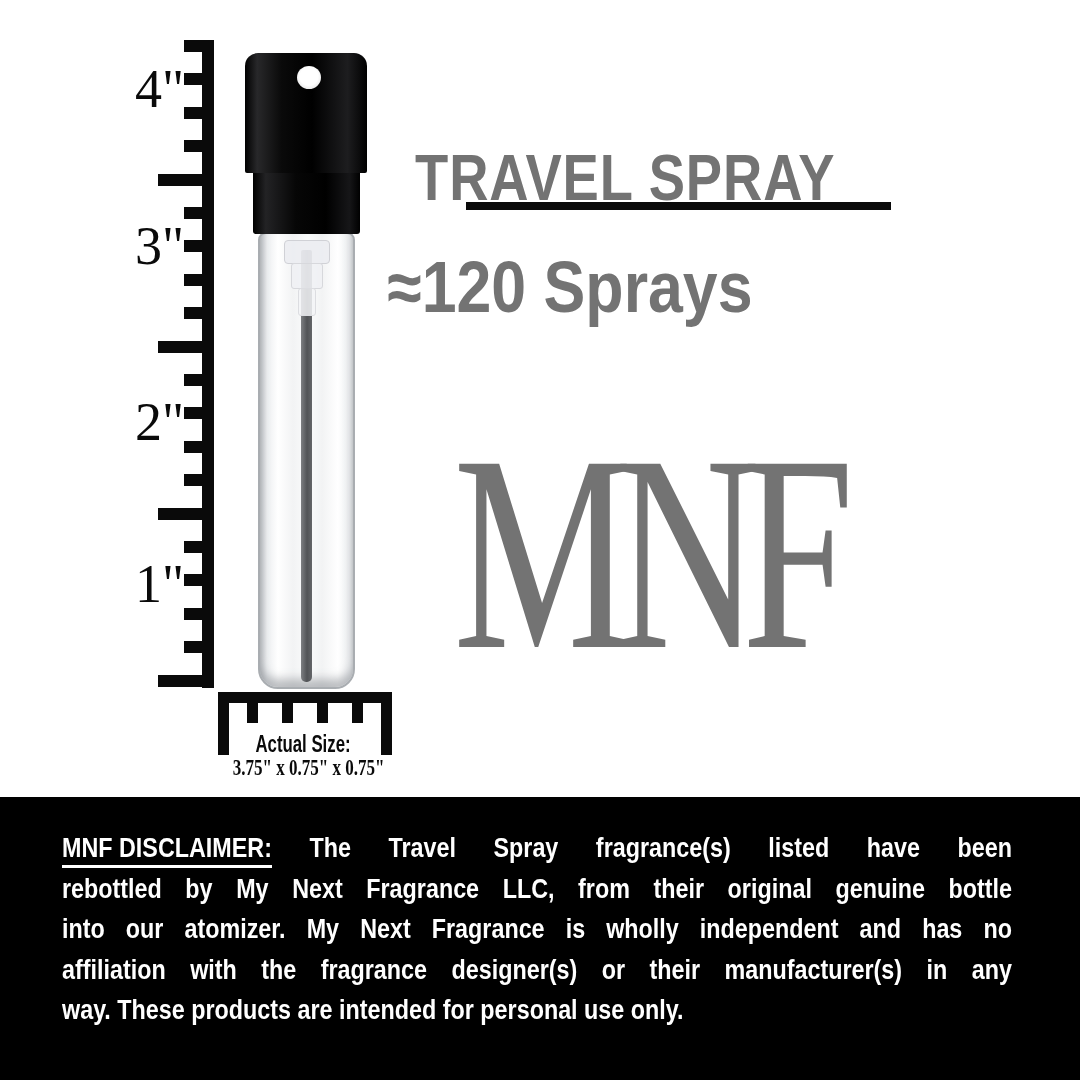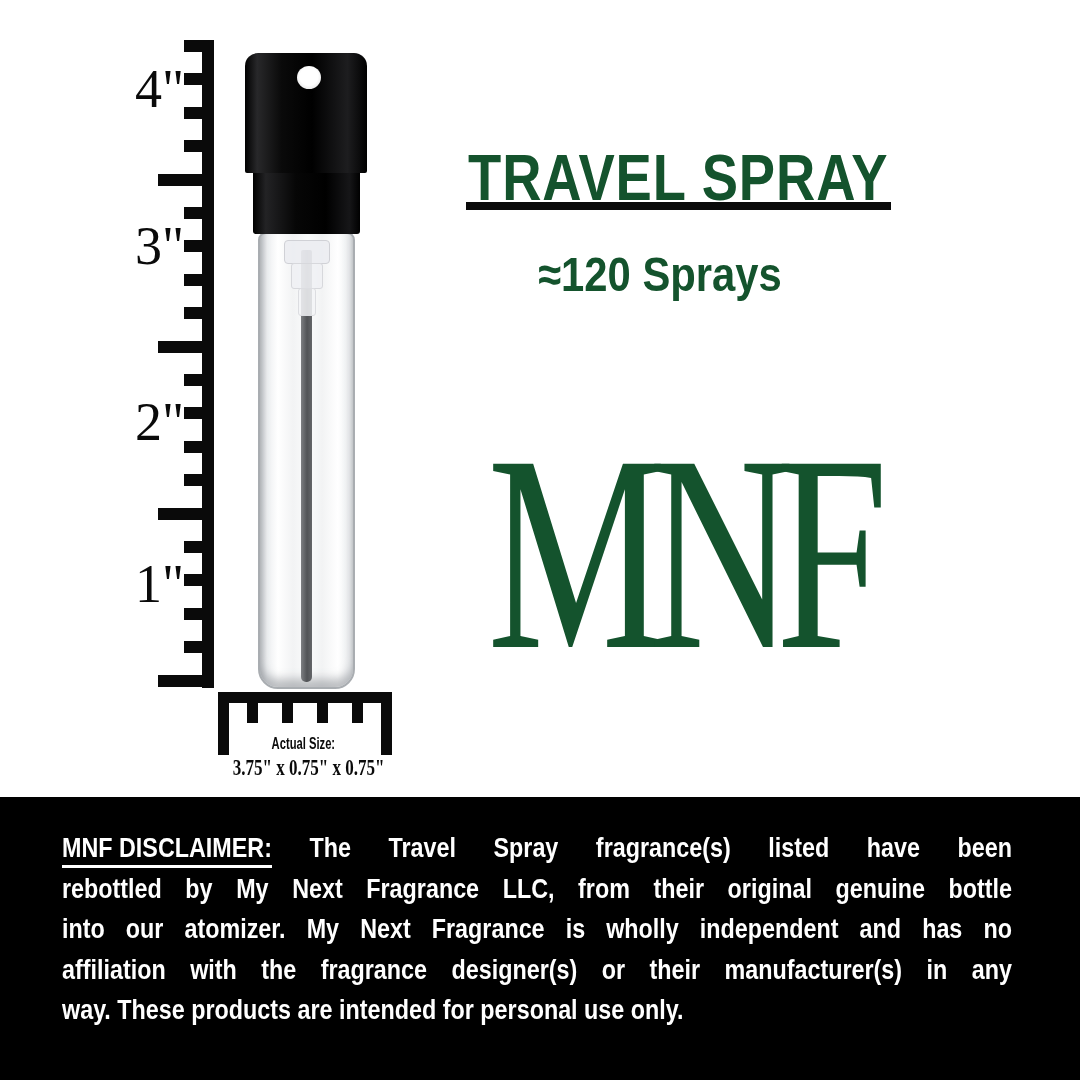--- a/index.html
+++ b/index.html
@@ -37,34 +37,34 @@
   .nozzle{position:absolute;left:297px;top:66px;width:24px;height:23px;border-radius:50%;
           background:radial-gradient(circle at 50% 45%,#ffffff 52%,#ededed 72%,#b9b9b9 100%);}
 
   
   .hruler{position:absolute;left:218px;top:692px;width:174px;height:63px;}
   .hbar{position:absolute;left:0;top:0;width:174px;height:11px;background:#0a0a0a;}
   .hend{position:absolute;top:0;width:11px;height:63px;background:#0a0a0a;}
   .hend.left{left:0;} .hend.right{left:163px;}
   .htick{position:absolute;top:0;width:11px;height:31px;background:#0a0a0a;}
 
-  .asize{position:absolute;left:203px;top:732px;width:200px;text-align:center;font-size:16px;line-height:24px;
+  .asize{position:absolute;left:203px;top:732px;width:200px;text-align:center;font-size:24px;line-height:24px;
          font-weight:bold;color:#0a0a0a;white-space:nowrap;}
   .asize .sc{display:inline-block;transform:scaleX(.70);}
   .adims{position:absolute;left:206px;top:756px;width:200px;text-align:center;font-family:"Liberation Serif",serif;
          font-size:23px;line-height:23px;font-weight:bold;color:#0a0a0a;white-space:nowrap;}
   .adims .sc{display:inline-block;transform:scaleX(.74);}
 
   
-  .hline{position:absolute;width:600px;text-align:center;color:#14532d;font-weight:bold;line-height:1;white-space:nowrap;}
+  .hline{position:absolute;width:600px;color:#737373;font-weight:bold;line-height:1;white-space:nowrap;}
   .hline span{display:inline-block;}
   .h-title{left:378px;top:146px;font-size:64px;letter-spacing:1px;}
   .h-title span{transform:scaleX(.85);}
   .h-underline{position:absolute;left:466px;top:202px;width:425px;height:8px;background:#0a0a0a;}
-  .h-sprays{left:360px;top:251px;font-size:48px;}
+  .h-sprays{left:360px;top:251px;font-size:72px;}
   .h-sprays span{transform:scaleX(.87);}
   .h-volume{left:382px;top:336px;font-size:72px;}
   .h-volume span{transform:scaleX(.835);}
   .h-logo{left:379px;top:413px;font-family:"Liberation Serif",serif;font-size:280px;font-weight:normal;
           letter-spacing:-0.09em;}
   .h-logo span{transform:scaleX(.72);}
 
   
   .bar{position:absolute;left:0;top:797px;width:1080px;height:283px;background:#000000;}
   .dtext{position:absolute;left:62px;top:832px;width:1140px;transform:scaleX(.8333);transform-origin:left top;

